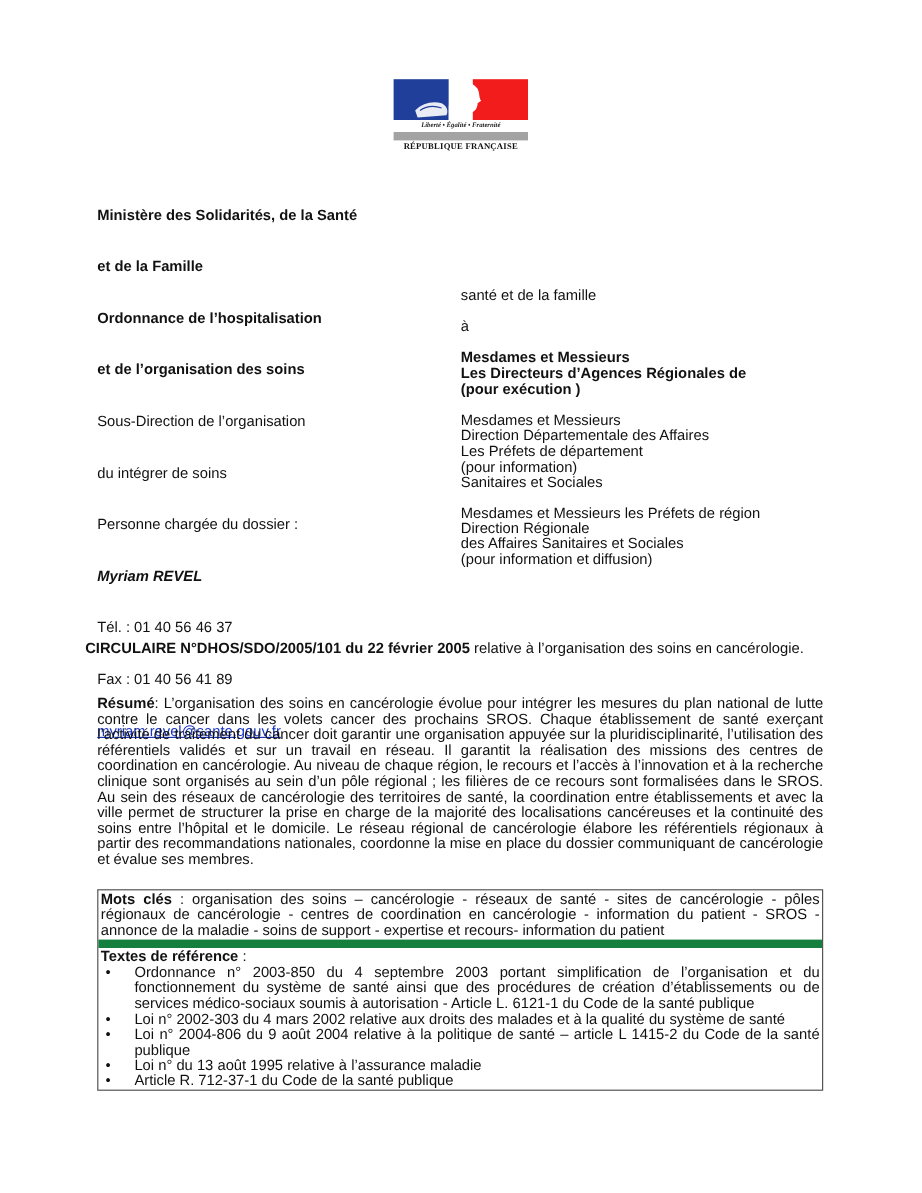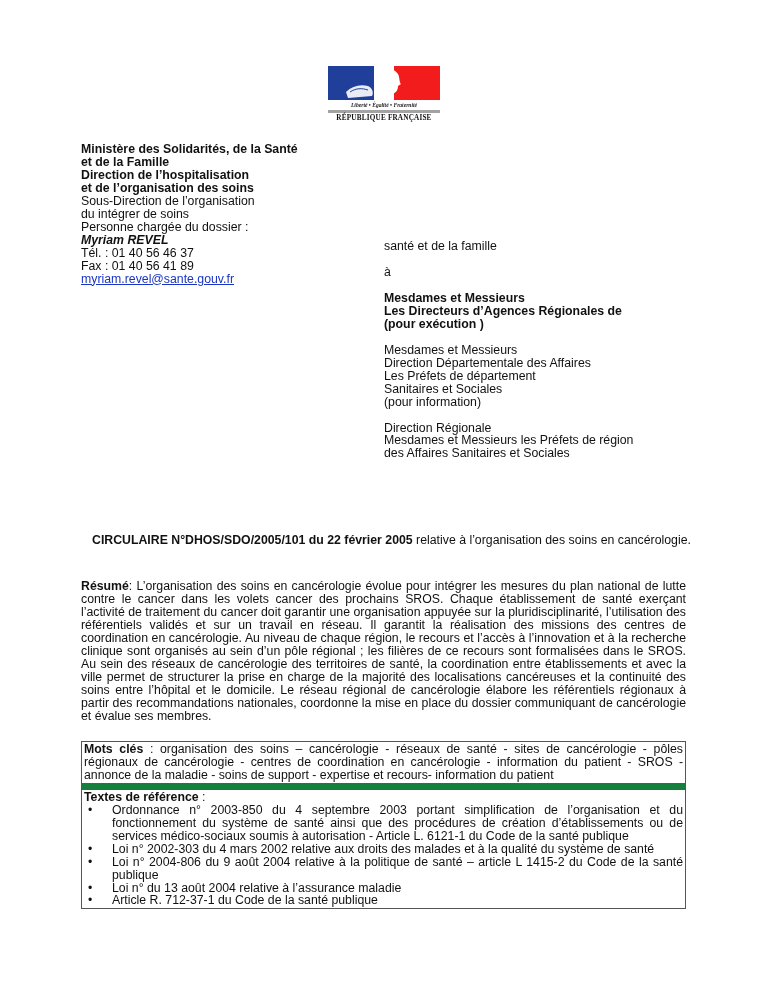--- a/index.html
+++ b/index.html
@@ -10,33 +10,33 @@
   }
   .logo { position: absolute; left: 328px; top: 64px; width: 112px; height: 58px; }
   .flag { position: absolute; left: 0; top: 2px; width: 112px; height: 34px; }
   .flag .blue { position: absolute; left: 0; top: 0; width: 46px; height: 34px; background: #1f3f9a; }
   .flag .red { position: absolute; right: 0; top: 0; width: 46px; height: 34px; background: #f21c1c; }
   .flag .white { position: absolute; left: 46px; top: 0; width: 20px; height: 34px; background: #ffffff; }
   .flag svg { position: absolute; left: 0; top: 0; }
   .motto { position: absolute; left: 0; top: 38px; width: 112px; text-align: center;
     font-family: "Liberation Serif", serif; font-style: italic; font-weight: bold; font-size: 5.6px; line-height: 7px; color: #222; white-space: nowrap; }
   .rf { position: absolute; left: 0; top: 46px; width: 112px; text-align: center;
-    font-family: "Liberation Serif", serif; font-weight: bold; font-size: 7.2px; line-height: 9px; color: #111; letter-spacing: 0.2px; white-space: nowrap; border-top: 3px solid #a3a3a3; padding-top: 1px; }
+    font-family: "Liberation Serif", serif; font-weight: bold; font-size: 7.2px; line-height: 9px; color: #111; letter-spacing: 0.2px; white-space: nowrap; border-top: 7px solid #a3a3a3; padding-top: 1px; }
 
   .left-col { position: absolute; left: 81px; top: 143px; width: 230px; }
-  .left-col div { white-space: nowrap; }
+  .left-col div { white-space: nowrap; margin-top: 30px; }
   .b { font-weight: bold; }
   .bi { font-weight: bold; font-style: italic; }
   a.email { color: #1a35c4; text-decoration: underline; }
 
   .right-col { position: absolute; left: 384px; top: 240px; width: 320px; }
   .right-col div { white-space: nowrap; }
   .gap { height: 13px; }
 
-  .circ { position: absolute; left: 92px; top: 534px; width: 605px; text-align: justify; }
+  .circ { position: absolute; left: 71px; top: 534px; width: 605px; text-align: justify; }
   .resume { position: absolute; left: 81px; top: 580px; width: 605px; text-align: justify; }
 
   .box { position: absolute; left: 81px; top: 741px; width: 603px; border: 1px solid #555; }
   .box .cell { padding: 1px 2px 1px 2px; text-align: justify; }
   .box .cell1 { border-bottom: 7px solid #15803d; }
   .refs { list-style: none; margin: 0; padding: 0; }
   .refs li { position: relative; padding-left: 28px; text-align: justify; }
   .refs li .bullet { position: absolute; left: 4px; top: 0; }
 </style>
 </head>
@@ -53,21 +53,21 @@
       <path d="M22 26 C28 22 34 22 40 24" stroke="#1f3f9a" stroke-width="1" fill="none"></path>
     </svg>
   </div>
   <div class="motto">Liberté • Égalité • Fraternité</div>
   <div class="rf">RÉPUBLIQUE FRANÇAISE</div>
 </div>
 
 <div class="left-col">
   <div class="b">Ministère des Solidarités, de la Santé</div>
   <div class="b">et de la Famille</div>
-  <div class="b">Direction de l’hospitalisation</div>
+  <div class="b">Ordonnance de l’hospitalisation</div>
   <div class="b">et de l’organisation des soins</div>
   <div>Sous-Direction de l’organisation</div>
   <div>du intégrer de soins</div>
   <div>Personne chargée du dossier :</div>
   <div class="bi">Myriam REVEL</div>
   <div>Tél. : 01 40 56 46 37</div>
   <div>Fax : 01 40 56 41 89</div>
   <div><a class="email">myriam.revel@sante.gouv.fr</a></div>
 </div>
 
@@ -76,43 +76,44 @@
   <div class="gap"></div>
   <div>à</div>
   <div class="gap"></div>
   <div class="b">Mesdames et Messieurs</div>
   <div class="b">Les Directeurs d’Agences Régionales de</div>
   <div class="b">(pour exécution )</div>
   <div class="gap"></div>
   <div>Mesdames et Messieurs</div>
   <div>Direction Départementale des Affaires</div>
   <div>Les Préfets de  département</div>
+  <div>(pour information)</div>
   <div>Sanitaires et Sociales</div>
-  <div>(pour information)</div>
   <div class="gap"></div>
+  <div>Mesdames et Messieurs les Préfets de région</div>
   <div>Direction Régionale</div>
-  <div>Mesdames et Messieurs les Préfets de région</div>
   <div>des Affaires Sanitaires et Sociales</div>
+  <div>(pour information et diffusion)</div>
 </div>
 
 <div class="circ">
   <span class="b">CIRCULAIRE N°DHOS/SDO/2005/101 du 22 février 2005</span><span> relative à l’organisation des soins en cancérologie.</span>
 </div>
 
 <div class="resume">
   <span class="b">Résumé</span><span>: L’organisation des soins en cancérologie évolue pour intégrer les mesures du plan national de lutte contre le cancer dans les volets cancer des prochains SROS. Chaque établissement de santé exerçant l’activité de traitement du cancer doit garantir une organisation appuyée sur la pluridisciplinarité, l’utilisation des référentiels validés et sur un travail en réseau. Il garantit la réalisation des missions des centres de coordination en cancérologie. Au niveau de chaque région, le recours et l’accès à l’innovation et à la recherche clinique sont organisés au sein d’un pôle régional ; les filières de ce recours sont formalisées dans le SROS. Au sein des réseaux de cancérologie des territoires de santé, la coordination entre établissements et avec la ville permet de structurer la prise en charge de la majorité des localisations cancéreuses et la continuité des soins entre l’hôpital et le domicile. Le réseau régional de cancérologie élabore les référentiels régionaux à partir des recommandations nationales, coordonne la mise en place du dossier communiquant de cancérologie et évalue ses membres.</span>
 </div>
 
 <div class="box">
   <div class="cell cell1">
     <span class="b">Mots clés</span><span> : organisation des soins – cancérologie - réseaux de santé - sites de cancérologie - pôles régionaux de cancérologie - centres de coordination en cancérologie - information du patient - SROS - annonce de la maladie - soins de support - expertise et recours- information du patient</span>
   </div>
   <div class="cell">
     <div><span class="b">Textes de référence</span><span> :</span></div>
     <ul class="refs">
       <li><span class="bullet">•</span><span>Ordonnance n° 2003-850 du 4 septembre 2003 portant simplification de l’organisation et du fonctionnement du système de santé ainsi que des procédures de création d’établissements ou de services médico-sociaux soumis à autorisation - Article L. 6121-1 du Code de la santé publique</span></li>
       <li><span class="bullet">•</span><span>Loi n° 2002-303 du 4 mars 2002 relative aux droits des malades et à la qualité du système de santé</span></li>
       <li><span class="bullet">•</span><span>Loi n° 2004-806 du 9 août 2004 relative à la politique de santé – article L 1415-2  du Code de la santé publique</span></li>
-      <li><span class="bullet">•</span><span>Loi n° du 13 août 2004 relative à l’assurance maladie</span></li>
+      <li><span class="bullet">•</span><span>Loi n° du 13 août 1995 relative à l’assurance maladie</span></li>
       <li><span class="bullet">•</span><span>Article R. 712-37-1 du Code de la santé publique</span></li>
     </ul>
   </div>
 </div>
 
 </body></html>

